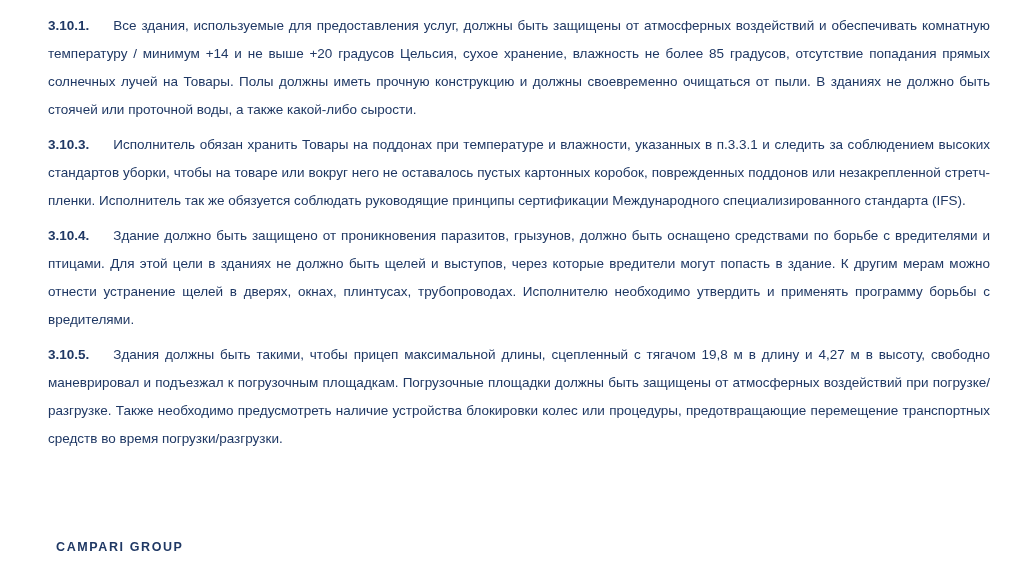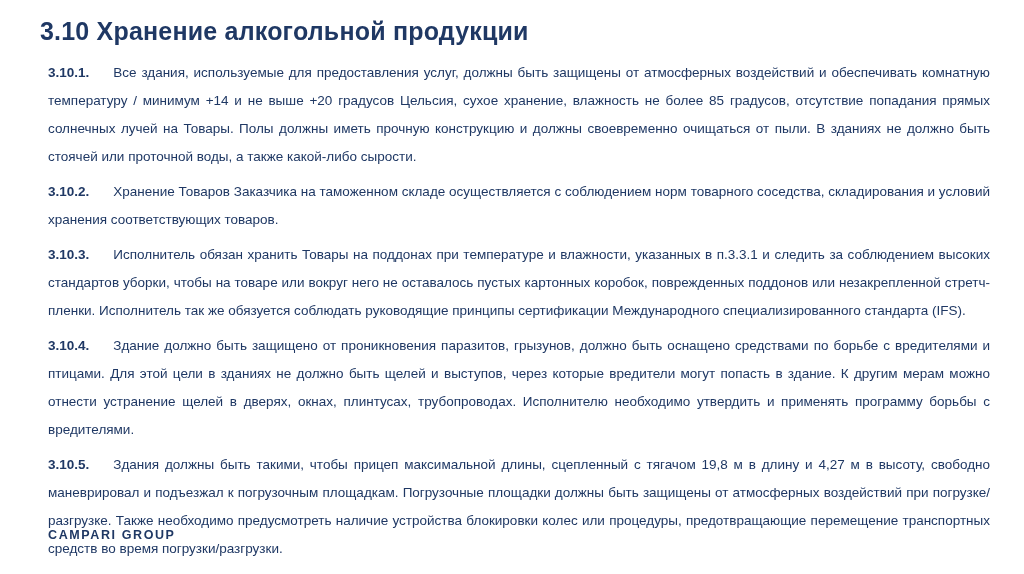--- a/index.html
+++ b/index.html
@@ -46,40 +46,38 @@
   .para .num {
     font-weight: bold;
   }
   .para .tab {
     display: inline-block;
     width: 24px;
     height: 1px;
   }
   .footer-logo {
     position: absolute;
-    left: 48px;
+    left: 56px;
     bottom: 32px;
     font-size: 12.5px;
     font-weight: bold;
     letter-spacing: 1.6px;
     color: var(--text-color);
   }
 </style>
 </head>
 <body>
 
 <div class="slide">
 
-  <h1 class="page-title">3.10 Хранение алкогольной продукции</h1>
 
   <div class="content">
 
     <p class="para"><span class="num">3.10.1.</span><span class="tab"></span><span>Все здания, используемые для предоставления услуг, должны быть защищены от атмосферных воздействий и обеспечивать комнатную температуру / минимум +14 и не выше +20 градусов Цельсия, сухое хранение, влажность не более 85 градусов, отсутствие попадания прямых солнечных лучей на Товары. Полы должны иметь прочную конструкцию и должны своевременно очищаться от пыли. В зданиях не должно быть стоячей или проточной воды, а также какой-либо сырости.</span></p>
 
-    <p class="para"><span class="num">3.10.2.</span><span class="tab"></span><span>Хранение Товаров Заказчика на таможенном складе осуществляется с соблюдением норм товарного соседства, складирования и условий хранения соответствующих товаров.</span></p>
 
     <p class="para"><span class="num">3.10.3.</span><span class="tab"></span><span>Исполнитель обязан хранить Товары на поддонах при температуре и влажности, указанных в п.3.3.1 и следить за соблюдением высоких стандартов уборки, чтобы на товаре или вокруг него не оставалось пустых картонных коробок, поврежденных поддонов или незакрепленной стретч-пленки. Исполнитель так же обязуется соблюдать руководящие принципы сертификации Международного специализированного стандарта (IFS).</span></p>
 
     <p class="para"><span class="num">3.10.4.</span><span class="tab"></span><span>Здание должно быть защищено от проникновения паразитов, грызунов, должно быть оснащено средствами по борьбе с вредителями и птицами. Для этой цели в зданиях не должно быть щелей и выступов, через которые вредители могут попасть в здание. К другим мерам можно отнести устранение щелей в дверях, окнах, плинтусах, трубопроводах. Исполнителю необходимо утвердить и применять программу борьбы с вредителями.</span></p>
 
     <p class="para"><span class="num">3.10.5.</span><span class="tab"></span><span>Здания должны быть такими, чтобы прицеп максимальной длины, сцепленный с тягачом 19,8 м в длину и 4,27 м в высоту, свободно маневрировал и подъезжал к погрузочным площадкам. Погрузочные площадки должны быть защищены от атмосферных воздействий при погрузке/разгрузке. Также необходимо предусмотреть наличие устройства блокировки колес или процедуры, предотвращающие перемещение транспортных средств во время погрузки/разгрузки.</span></p>
 
   </div>
 
   <div class="footer-logo">CAMPARI GROUP</div>

